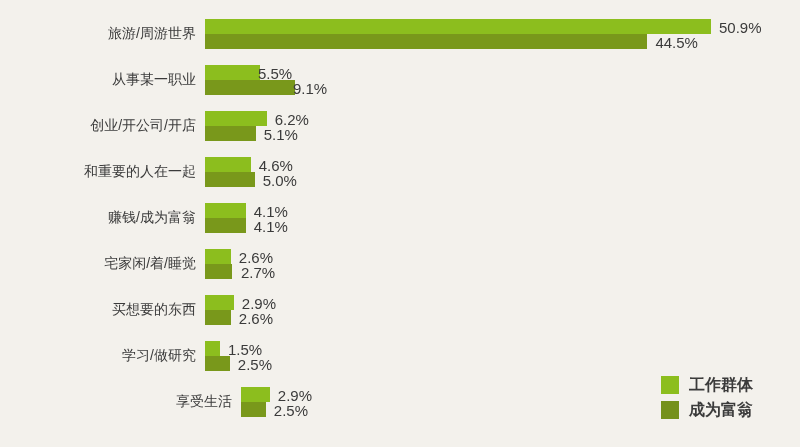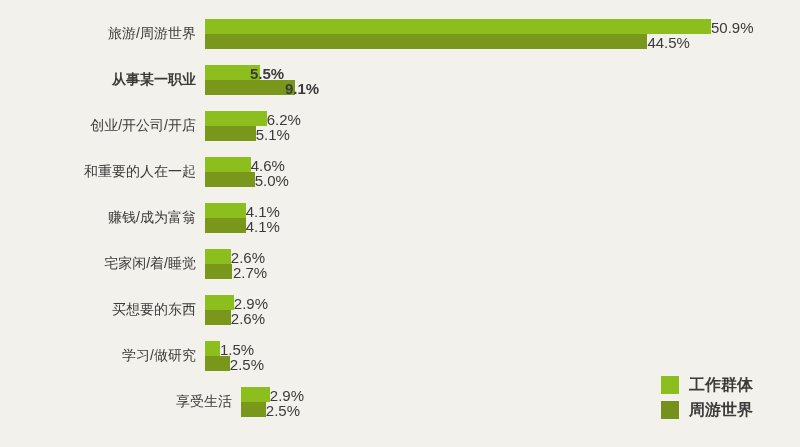--- a/index.html
+++ b/index.html
@@ -62,20 +62,21 @@
   .bar.light { background: #8CBE1E; }
   .bar.dark  { background: #79981B; }
 
   .val {
     position: absolute;
     top: 50%;
     transform: translateY(-50%);
     font-size: 15px;
     color: #3B3B3B;
     white-space: nowrap;
+    padding-left: 8px;
   }
 
   #legend {
     position: absolute;
     left: 617px;
     top: 374px;
   }
   .legend-item {
     display: flex;
     align-items: center;
@@ -108,21 +109,21 @@
         <div class="bar-wrap">
           <div class="bar light" style="width: 506px; background: rgb(140, 190, 30);"></div>
           <div class="val" style="left: 506px;">50.9%</div>
         </div>
         <div class="bar-wrap">
           <div class="bar dark" style="width: 442.377px; background: rgb(121, 152, 27);"></div>
           <div class="val" style="left: 442.377px;">44.5%</div>
         </div>
       </div>
     </div>
-    <div class="row" style="top: 63px; font-weight: bold;">
+    <div class="row" style="top: 63px;">
       <div class="cat-label">从事某一职业</div>
       <div class="bars">
         <div class="bar-wrap">
           <div class="bar light" style="width: 54.6758px; background: rgb(140, 190, 30);"></div>
           <div class="val" style="left: 45px;">5.5%</div>
         </div>
         <div class="bar-wrap">
           <div class="bar dark" style="width: 90.4637px; background: rgb(121, 152, 27);"></div>
           <div class="val" style="left: 80px;">9.1%</div>
         </div>
@@ -221,15 +222,15 @@
     </div>
   </div>
 
 <div id="legend">
     <div class="legend-item">
       <span class="legend-swatch light" style="background: rgb(140, 190, 30);"></span>
       <span class="legend-text">工作群体</span>
     </div>
     <div class="legend-item">
       <span class="legend-swatch dark" style="background: rgb(117, 145, 27);"></span>
-      <span class="legend-text">周游世界</span>
+      <span class="legend-text">成为富翁</span>
     </div>
   </div>
 
 </body></html>

